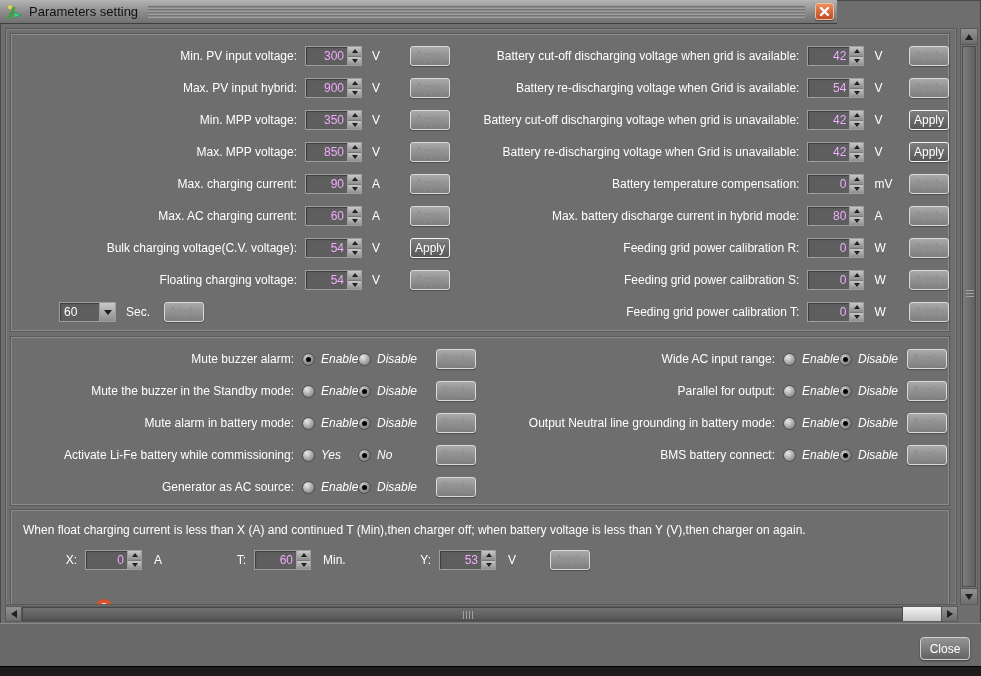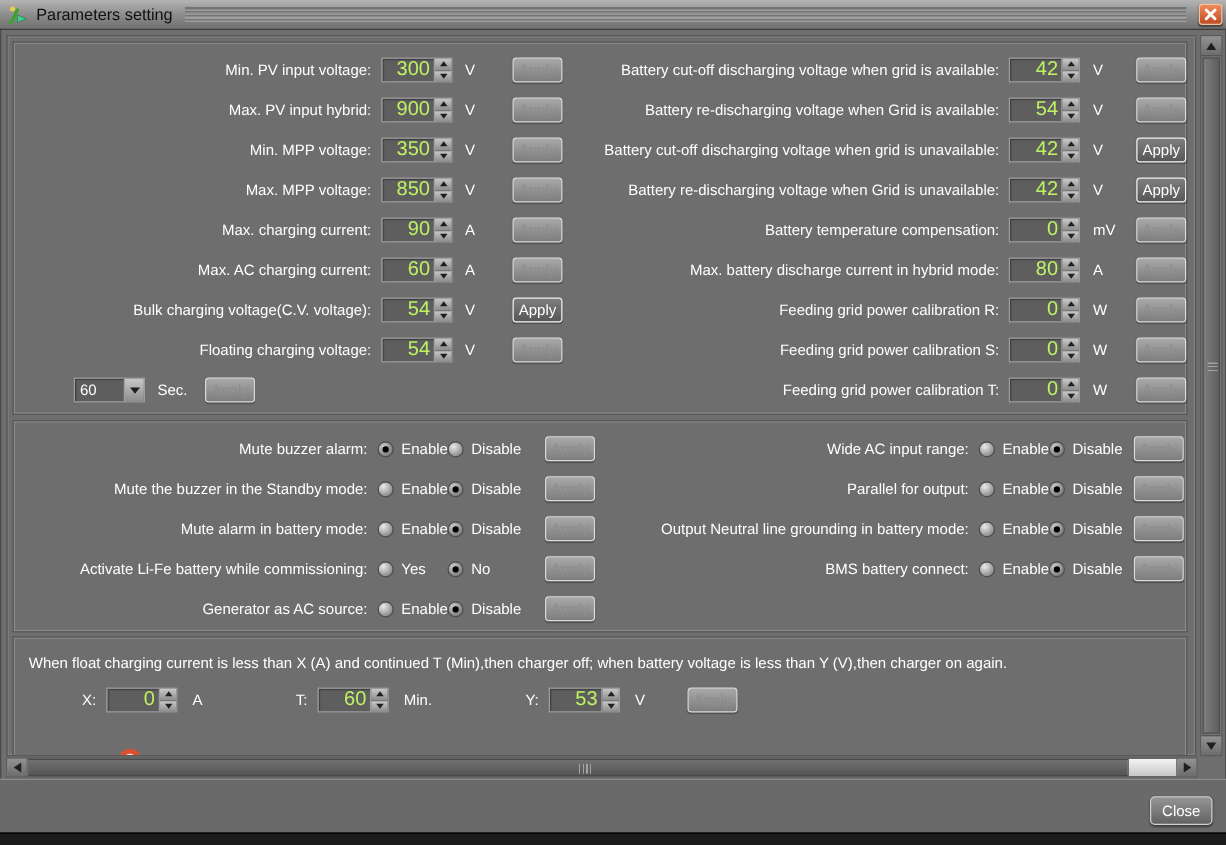--- a/index.html
+++ b/index.html
@@ -2,21 +2,21 @@
 <html><head>
 <meta charset="utf-8">
 <style>
   * { box-sizing: border-box; margin: 0; padding: 0; }
   html,body { width: 981px; height: 676px; }
   body { font-family: "Liberation Sans", sans-serif; background:#6e6e6e; position:relative; overflow:hidden; }
 
   .window { position:absolute; inset:0; background:#6e6e6e; box-shadow: inset 0 0 0 1px #4a4a4a; }
 
   
-  .titlebar { position:absolute; left:0; top:0; width:981px; height:24px;
+  .titlebar { position:absolute; left:0; top:0; width:837px; height:24px;
     background:linear-gradient(#b4b4b4,#8a8a8a 55%,#717171);
     display:flex; align-items:center; padding:0 3px 0 4px; border-bottom:1px solid #3e3e3e; }
   .app-icon { width:20px; height:18px; display:flex; align-items:center; justify-content:center; margin-right:5px; }
   .title-text { font-size:13px; color:#101010; white-space:nowrap; }
   .title-stripes { flex:1; height:13px; margin:0 10px;
     background:repeating-linear-gradient(180deg,#9e9e9e 0 1px,#747474 1px 2px,#8a8a8a 2px 3px); }
   .tclose { width:19px; height:17px; border-radius:3px; border:1px solid #f0c29e;
     background:linear-gradient(#ef8c5c,#c24a21); display:flex; align-items:center; justify-content:center;
     box-shadow:0 1px 1px rgba(0,0,0,.4); cursor:default; }
 
@@ -36,21 +36,21 @@
   .plabel { color:#fff; font-size:12px; text-align:right; white-space:nowrap; margin-right:8px; }
   .s1l .plabel { width:238px; }
   .s1r .plabel { width:330px; }
   .s2l .plabel { width:283px; }
   .s2r .plabel { width:308px; }
   .unit { color:#fff; font-size:12px; margin-left:10px; width:34px; white-space:nowrap; }
 
   
   .spinner, .combo { display:flex; width:57px; height:20px; border:1px solid #9e9e9e; background:#5e5e5e;
     box-shadow: inset 1px 1px 1px rgba(0,0,0,.35); flex:0 0 auto; }
-  .spin-val { flex:1; color:#bef264; font-size:16px; text-align:right; padding-right:3px; line-height:18px; }
+  .spin-val { flex:1; color:#f0abfc; font-size:12px; text-align:right; padding-right:3px; line-height:18px; }
   .combo-val { flex:1; color:#fff; font-size:12px; text-align:left; padding-left:4px; line-height:18px; }
   .spin-btns { width:14px; display:flex; flex-direction:column; border-left:1px solid #9e9e9e; }
   .spin-btn { flex:1; display:flex; align-items:center; justify-content:center;
     background:linear-gradient(#c8c8c8,#8e8e8e); }
   .spin-btn:first-child { border-bottom:1px solid #787878; }
   .combo-btn { width:16px; display:flex; align-items:center; justify-content:center;
     background:linear-gradient(#c8c8c8,#8e8e8e); border-left:1px solid #9e9e9e; }
   .tri { width:0; height:0; display:block; }
   .tri.up   { border-left:3px solid transparent; border-right:3px solid transparent; border-bottom:4px solid #1f1f1f; }
   .tri.down { border-left:3px solid transparent; border-right:3px solid transparent; border-top:4px solid #1f1f1f; }
@@ -58,21 +58,21 @@
 
   
   .apply { width:40px; height:20px; border-radius:3px; font-family:"Liberation Sans",sans-serif; font-size:12px;
     background:linear-gradient(#a8a8a8,#7d7d7d); border:1px solid #dadada; color:#8d8d8d;
     box-shadow:0 1px 1px rgba(0,0,0,.3); line-height:16px; padding:0; flex:0 0 auto; }
   .s1l .apply { margin-left:4px; }
   .s1r .apply { margin-left:2px; }
   .apply.on { background:linear-gradient(#7e7e7e,#575757); color:#fff; border-color:#f2f2f2; }
 
   
-  .opts { display:flex; align-items:center; }
+  .opts { display:flex; align-items:center;font-style:italic; }
   .opt { display:flex; align-items:center; }
   .opt:nth-child(1) { width:56px; }
   .opt:nth-child(2) { width:60px; }
   .radio { width:13px; height:13px; border-radius:50%; border:1px solid #4d4d4d; position:relative; flex:0 0 auto;
     background:radial-gradient(circle at 35% 30%, #e9e9e9, #9c9c9c 62%, #7b7b7b); }
   .radio.sel { background:radial-gradient(circle at 35% 30%, #cccccc, #8a8a8a 62%, #646464); }
   .radio.sel::after { content:""; position:absolute; left:3px; top:3px; width:5px; height:5px; border-radius:50%; background:#000; }
   .opt-label { color:#fff; font-size:12px; margin-left:6px; white-space:nowrap; }
   .s2l .apply { margin-left:18px; }
   .s2r .apply { margin-left:8px; }

